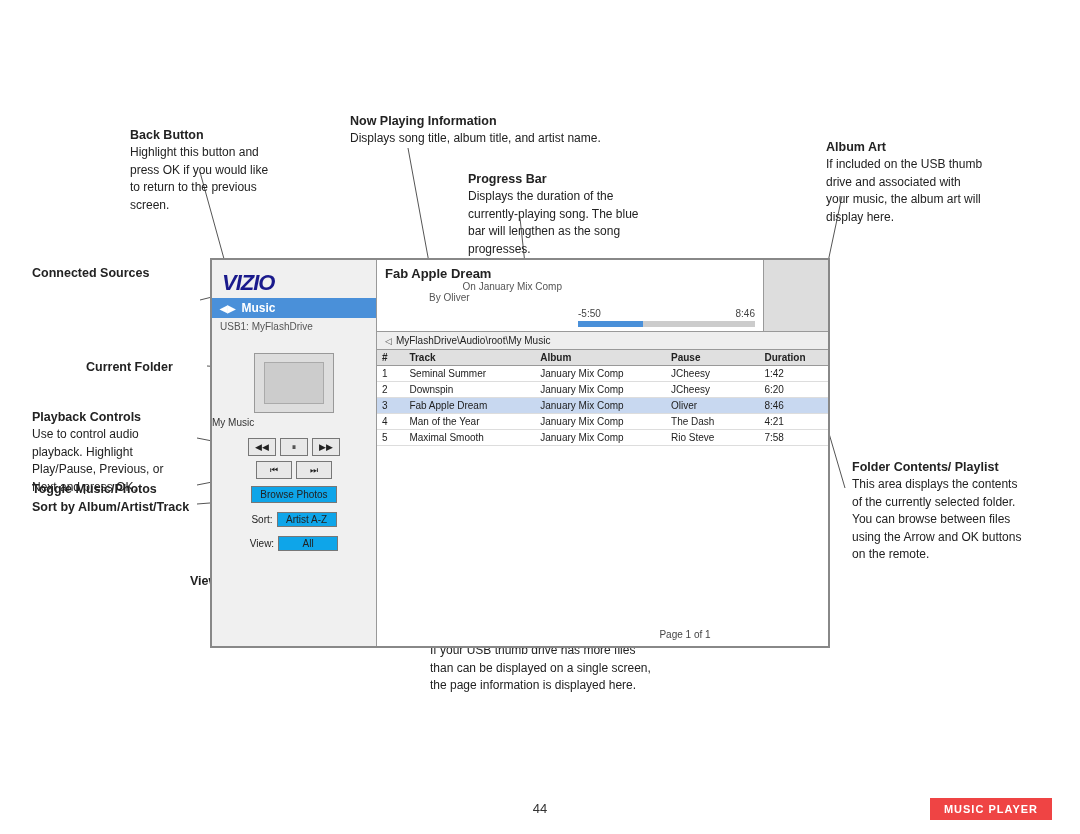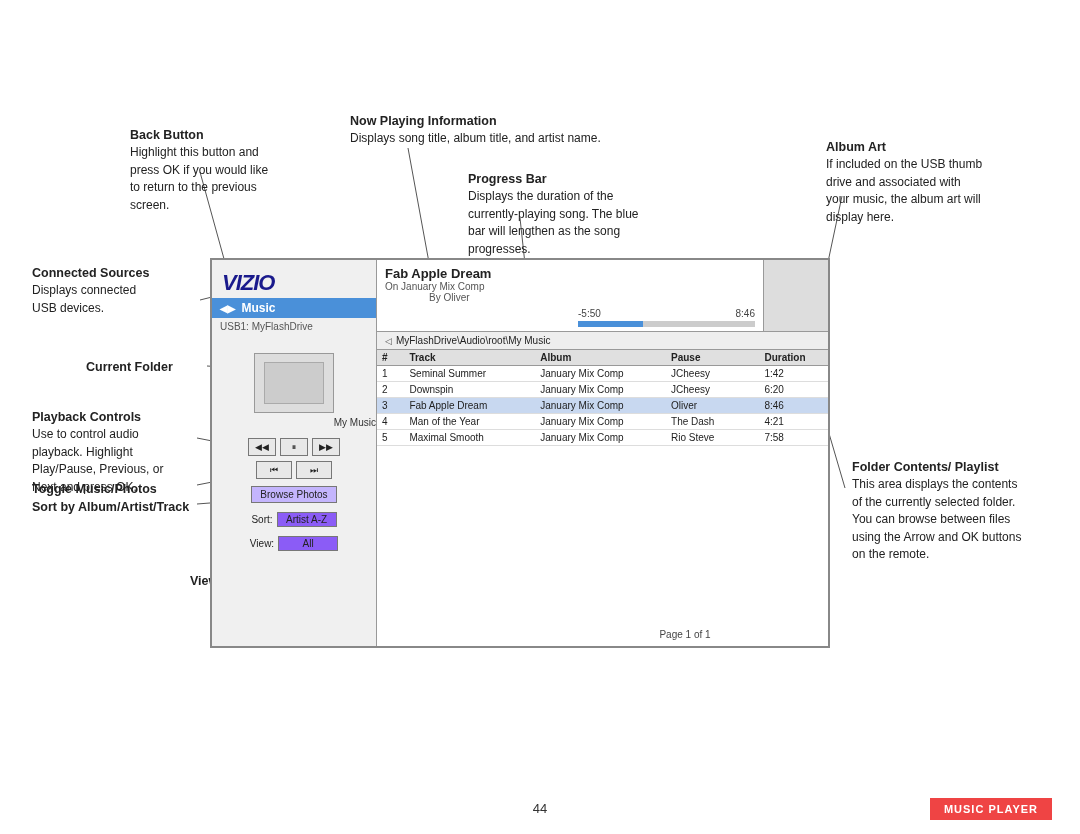--- a/index.html
+++ b/index.html
@@ -104,21 +104,21 @@
       align-items: center;
       justify-content: center;
     }
     .folder-inner {
       width: 60px;
       height: 42px;
       border: 1.5px solid #aaa;
       background: #ccc;
     }
     .folder-name {
-      text-align: right;
+      text-align: left;
       font-size: 10px;
       color: #333;
       margin-bottom: 10px;
     }
 
     
     .controls-area {
       display: flex;
       flex-direction: column;
       align-items: center;
@@ -136,36 +136,36 @@
       width: 28px; height: 18px;
       display: flex; align-items: center; justify-content: center;
       font-size: 9px;
       cursor: pointer;
     }
     .ctrl-btn-wide {
       width: 36px;
     }
     .browse-btn {
       border: 1.5px solid #777;
-      background: #c4b5fd;
+      background: #0ea5e9;
       font-size: 10px;
       padding: 2px 8px;
       cursor: pointer;
       margin-top: 2px;
     }
     .sort-row {
       display: flex;
       align-items: center;
       gap: 4px;
       font-size: 10px;
       margin-top: 4px;
     }
     .sort-box {
       border: 1.5px solid #777;
-      background: #8b5cf6;
+      background: #0ea5e9;
       font-size: 10px;
       padding: 1px 6px;
       min-width: 60px;
       text-align: center;
     }
 
     
     .right-panel {
       position: absolute;
       top: 0;
@@ -186,20 +186,21 @@
       padding: 6px 8px;
     }
     .np-title {
       font-size: 13px;
       font-weight: bold;
       color: #222;
     }
     .np-sub {
       font-size: 10px;
       color: #555;
+      text-align: right;
     }
     .np-artist {
       font-size: 10px;
       color: #555;
       margin-left: 44px;
     }
     .progress-section {
       flex: 1;
       padding: 6px 8px 4px 8px;
       display: flex;
@@ -339,21 +340,20 @@
   <span style="display:inline-block;max-width:190px;">Displays the duration of the currently-playing song. The blue bar will lengthen as the song progresses.</span>
 </div>
 
 <div class="ann" style="left:826px; top:138px;">
   <strong>Album Art</strong><br>
   <span style="display:inline-block;max-width:160px;">If included on the USB thumb drive and associated with your music, the album art will display here.</span>
 </div>
 
 <div class="ann" style="left:32px; top:264px;">
   <strong>Connected Sources</strong><br>
-  <span style="display:inline-block;max-width:130px;">Displays connected USB devices.</span>
 </div>
 
 <div class="ann" style="left:86px; top:358px;">
   <strong>Current Folder</strong>
 </div>
 
 <div class="ann" style="left:32px; top:408px;">
   <strong>Playback Controls</strong><br>
   <span style="display:inline-block;max-width:155px;">Use to control audio playback. Highlight Play/Pause, Previous, or Next and press OK.</span>
 </div>
@@ -365,20 +365,21 @@
 <div class="ann" style="left:32px; top:498px;">
   <strong>Sort by Album/Artist/Track</strong>
 </div>
 
 <div class="ann" style="left:190px; top:572px;">
   <strong>View All or View Folders</strong>
 </div>
 
 <div class="ann" style="left:430px; top:624px;">
   <strong>Page Information</strong><br>
+  <span style="display:inline-block;max-width:230px;">If your USB thumb drive has more files than can be displayed on a single screen, the page information is displayed here.</span>
 </div>
 
 <div class="ann" style="left:844px; top:458px;margin-left:8px;">
   <strong>Folder Contents/ Playlist</strong><br>
   <span style="display:inline-block;max-width:175px;">This area displays the contents of the currently selected folder. You can browse between files using the Arrow and OK buttons on the remote.</span>
 </div>
 
 <div class="screen">
 
   <div class="left-panel">

